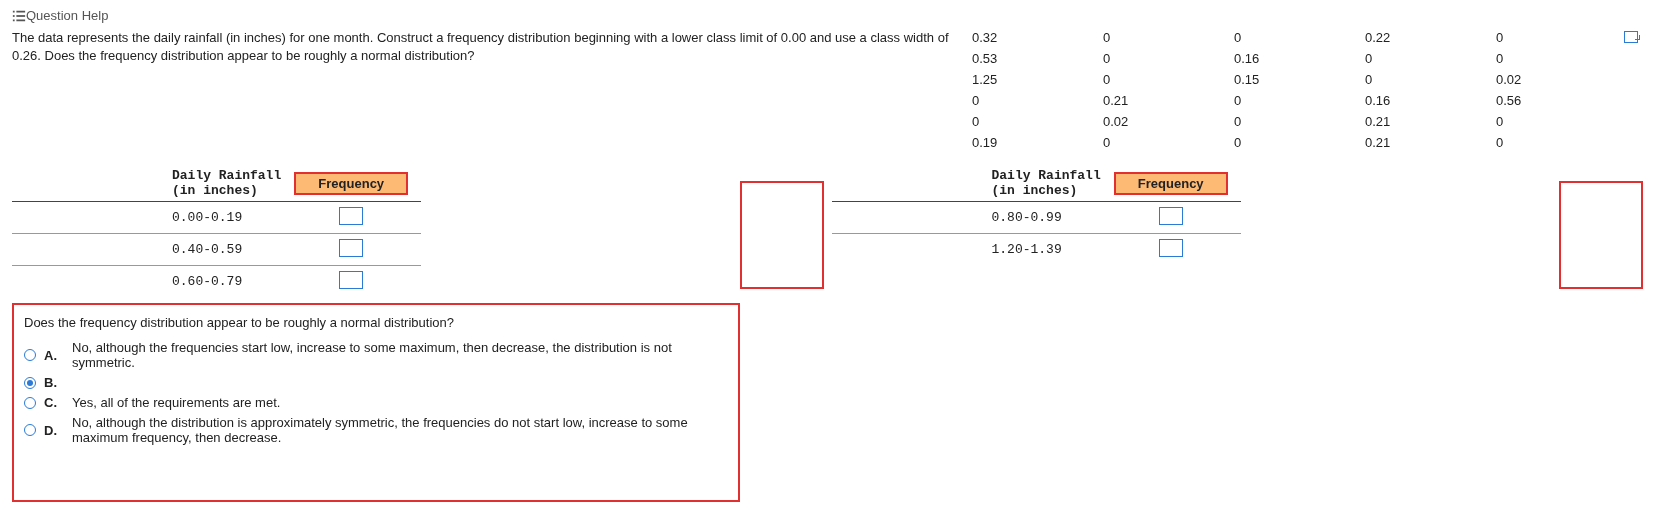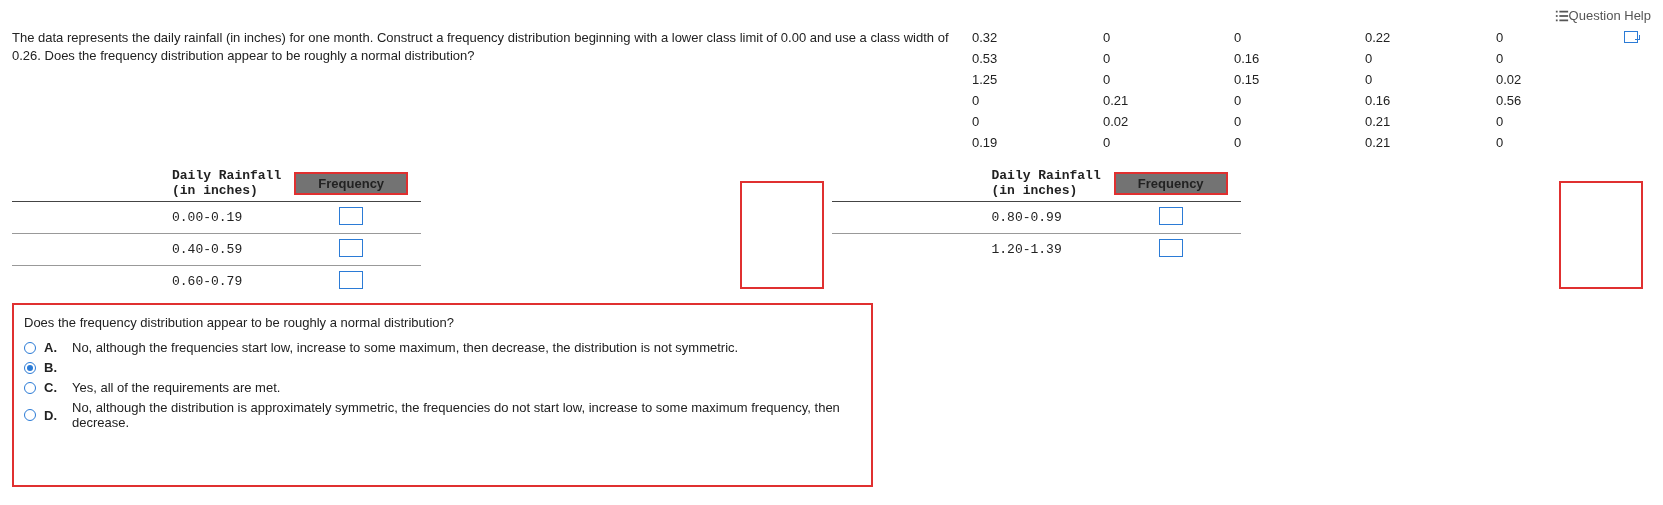--- a/index.html
+++ b/index.html
@@ -22,57 +22,57 @@
   .freq-table .label-col { text-align: left; padding-left: 160px; font-family: Liberation Mono, monospace; }
   .freq-table .freq-col { text-align: center; width: 140px; }
   .freq-table thead th { font-weight: bold; border-bottom: 1px solid #444; }
   .freq-table thead th.label-col { border-top: none; }
   .freq-table tbody td { border-top: 1px solid #999; }
   .freq-table tbody tr:first-child td { border-top: 1px solid #444; }
   .hdr-box {
     display: inline-block;
     border: 2px solid #e03030;
     padding: 2px 22px;
-    background: #737373;
+    background: #fdba74;
   }
   .inputs-overlay {
     display: inline-block;
     border: 2px solid #e03030;
     padding: 24px 40px 6px 40px;
     margin-top: -6px;
   }
   .num-input {
     width: 24px; height: 18px;
     border: 1.5px solid #2b7bd6;
     background: #fff;
     display: inline-block;
     margin: 2px 0;
   }
   .mc-block {
     border: 2px solid #e03030;
     margin-top: 6px;
     padding: 10px 10px 50px 10px;
-    width: 861px;
+    width: 728px;
   }
   .mc-q { margin-bottom: 10px; }
   .mc-opt { display: flex; align-items: center; gap: 8px; margin: 5px 0; }
   .radio {
     width: 12px; height: 12px;
     border: 1.5px solid #2b7bd6;
     border-radius: 50%;
     display: inline-flex;
     align-items: center; justify-content: center;
     flex-shrink: 0;
   }
   .radio.selected::after {
     content: ""; width: 6px; height: 6px;
     background: #2b7bd6; border-radius: 50%;
   }
   .opt-letter { font-weight: bold; margin-right: 4px; min-width: 16px; }
-  .hdr-bar { display:flex; justify-content:flex-end; align-items:center; gap:0; margin-bottom:6px; color:#555; }
+  .hdr-bar { display:flex; justify-content:flex-start; align-items:center; gap:0; margin-bottom:6px; color:#555; }
   .hdr-icon { width:14px; height:14px; }
   .right-icon { display:inline-block; width:14px; height:12px; border:1px solid #2b7bd6; position:relative; }
   .right-icon::after{content:"";position:absolute;right:-3px;top:3px;width:4px;height:4px;border-right:1px solid #2b7bd6;border-bottom:1px solid #2b7bd6;}
 </style>
 </head>
 <body>
 
 <div class="hdr-bar">
   <svg class="hdr-icon" viewBox="0 0 16 16">
       <rect x="1" y="2" width="2" height="2" fill="#555"></rect>

